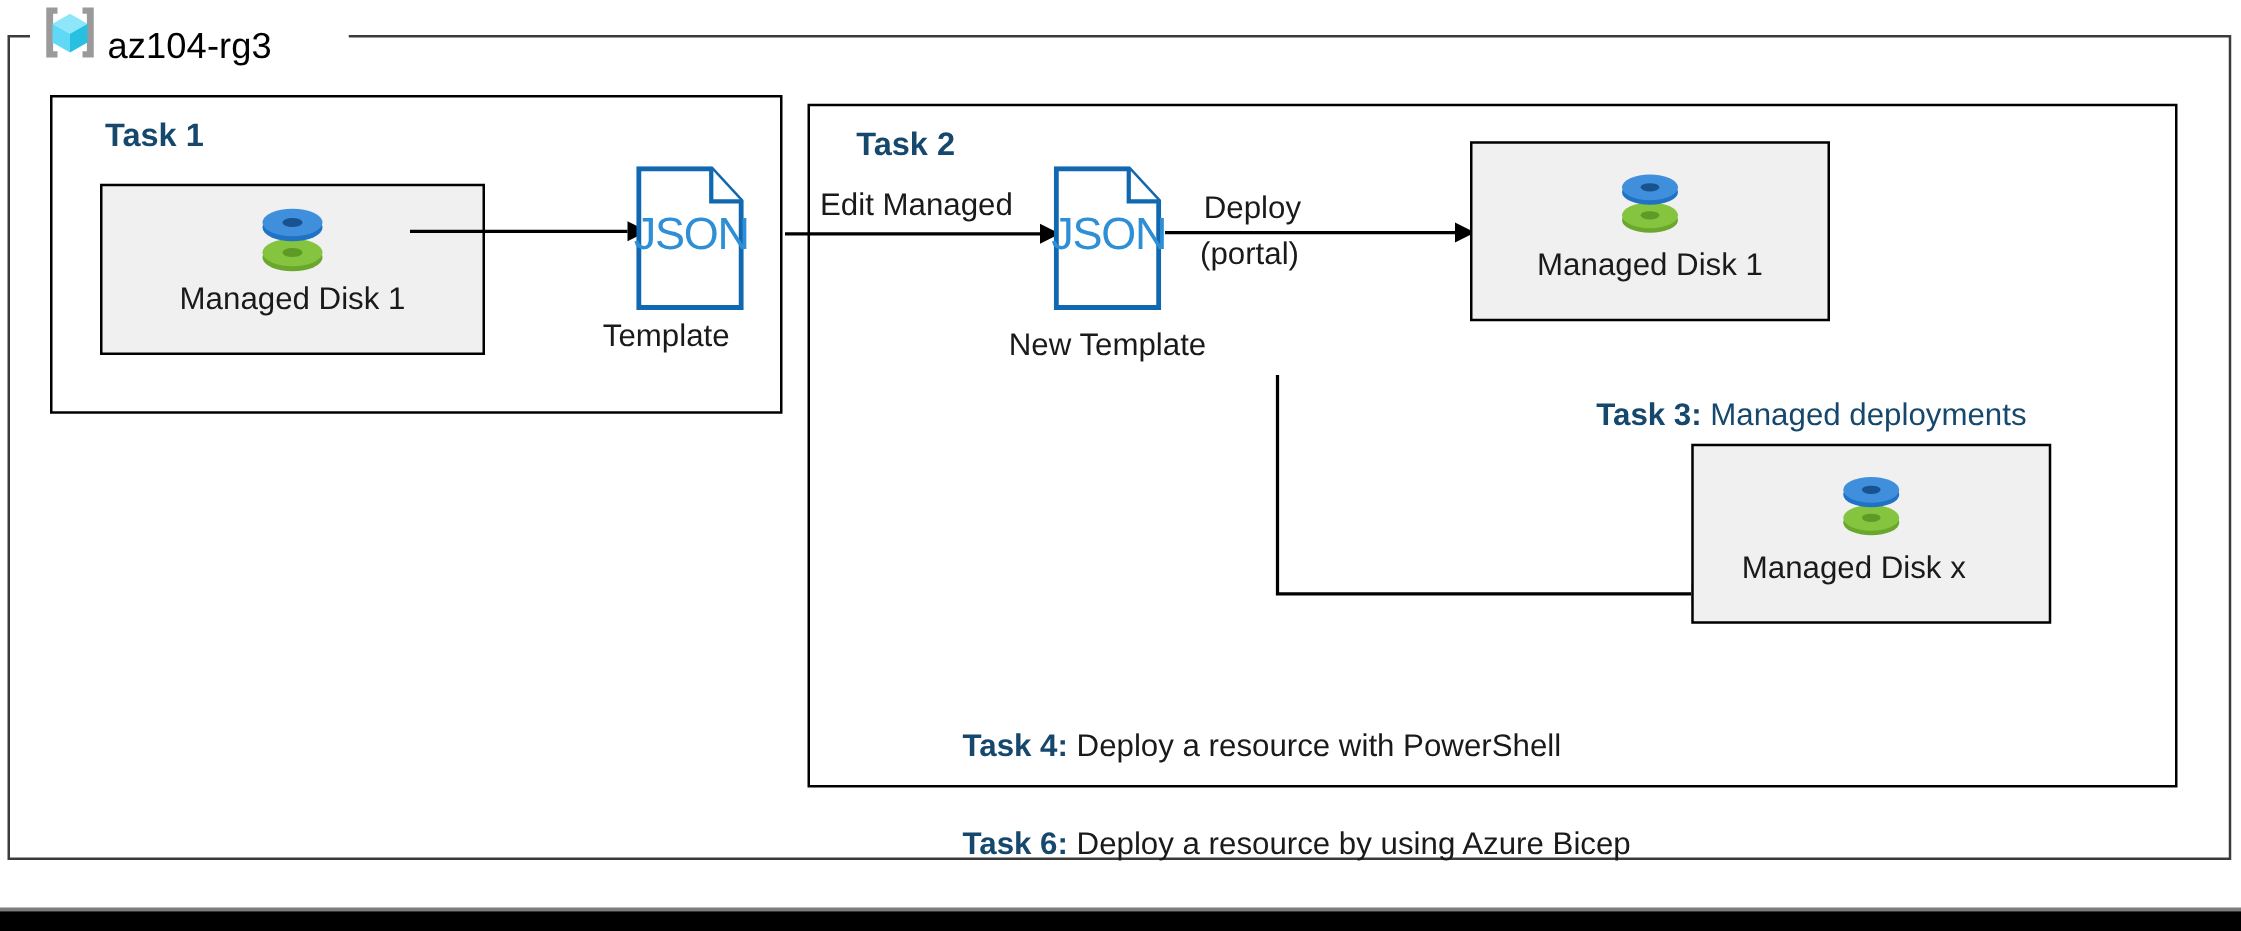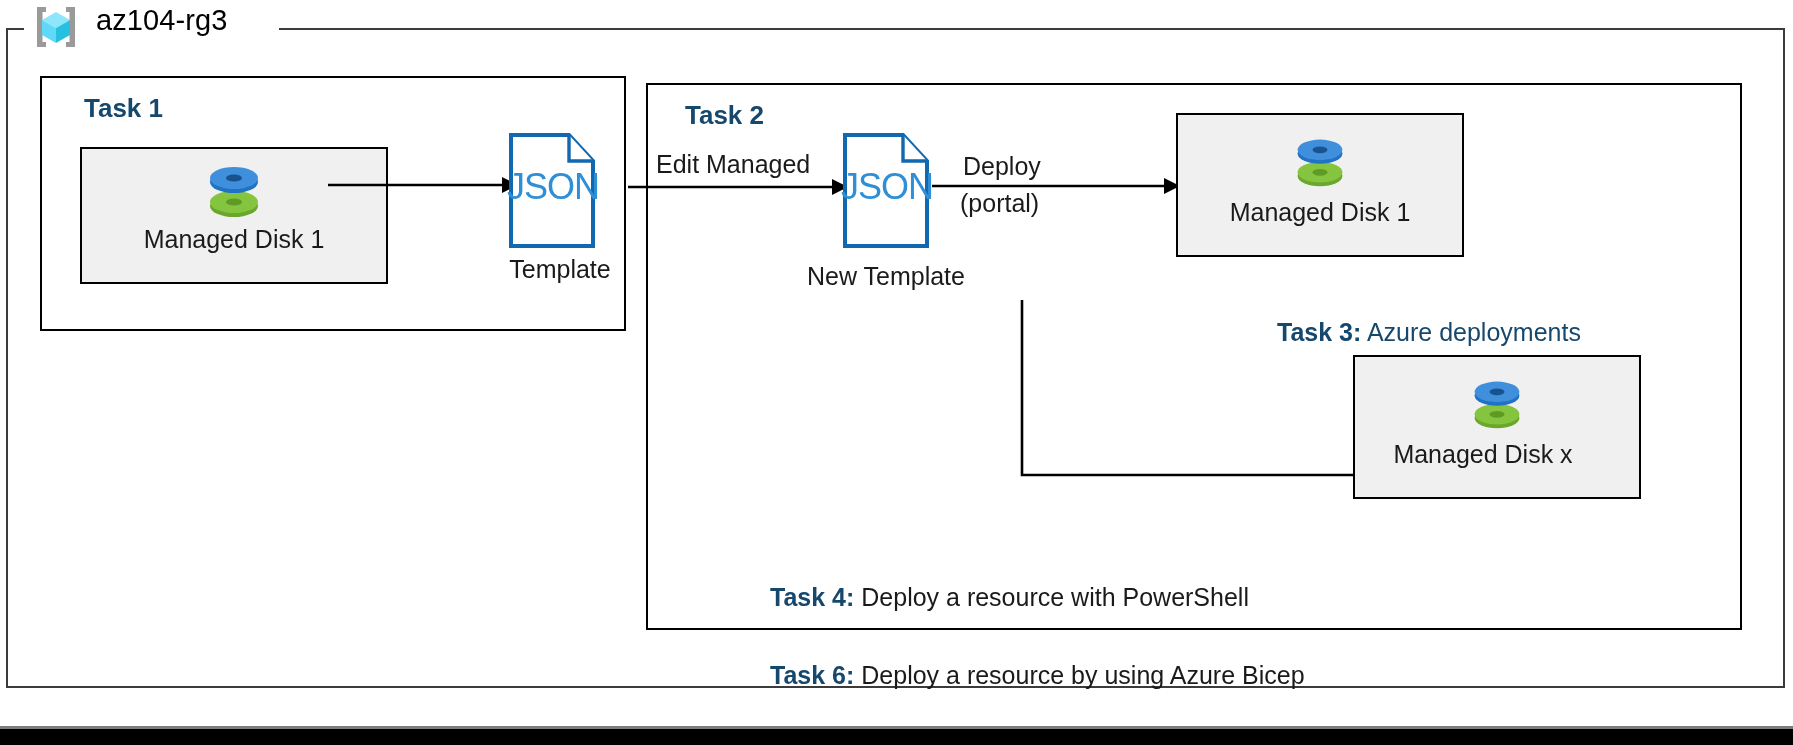--- a/index.html
+++ b/index.html
@@ -34,22 +34,22 @@
     width: 255px;
     height: 48px;
     background: #ffffff;
   }
   #rg-header {
     position: absolute;
     left: 30px;
     top: 4px;
     height: 50px;
     display: flex;
-    align-items: flex-start;
-    gap: 14px;
+    align-items: flex-end;
+    gap: 4px;
   }
   #rg-title {
     font-size: 29px;
     color: #000000;
     white-space: nowrap;
     letter-spacing: .1px;
   }
 
   
   #bottom-bar {
@@ -190,21 +190,21 @@
     <polygon points="174,12 190,20 174,28" fill="#000"></polygon>
   </svg>
 
   <span class="json-icon" style="left:509px; top:133px;">
     <svg width="86" height="115" viewBox="0 0 86 115">
       <path d="M2 2 L60 2 L84 28 L84 113 L2 113 Z" fill="#ffffff" stroke="#1068b0" stroke-width="4"></path>
       <path d="M60 2 L60 28 L84 28" fill="#ffffff" stroke="#1068b0" stroke-width="3.4"></path>
     </svg>
   </span>
   <div style="position:absolute; left:507px; top:166px; width:92px; text-align:center; font-size:36px; color:#2e8fd6; letter-spacing:-1px;">JSON</div>
-  <div class="caption" style="left:490px; top:255px; width:140px;">Template</div>
+  <div class="caption" style="left:463px; top:255px; width:140px;">Template</div>
 
   <div class="task-box" style="left:646px; top:83px; width:1096px; height:547px;"></div>
   <div class="task-heading" style="left:685px; top:100px;">Task 2</div>
 
   <div class="arrow-label" style="left:656px; top:148px;">Edit Managed</div>
   <svg class="conn" style="left:628px; top:168px; width:220px; height:38px;" viewBox="0 0 220 38">
     <line x1="0" y1="19" x2="204" y2="19" stroke="#000" stroke-width="2.6"></line>
     <polygon points="204,11 220,19 204,27" fill="#000"></polygon>
   </svg>
 
@@ -232,21 +232,21 @@
       <ellipse cx="30" cy="42" rx="8" ry="3.6" fill="#5e9a26"></ellipse>
       <ellipse cx="30" cy="22" rx="24" ry="11" fill="#1f72c4"></ellipse>
       <ellipse cx="30" cy="18" rx="24" ry="11" fill="#3f8fdc"></ellipse>
       <ellipse cx="30" cy="18" rx="8" ry="3.6" fill="#18538f"></ellipse>
     </svg>
   </span>
   <div class="res-label" style="left:1176px; width:288px; top:198px;">Managed Disk 1</div>
 
   <div class="task-note" style="left:1277px; top:318px;">
     <span class="tk">Task 3:</span>
-    <span class="desc-blue">Azure deployments</span>
+    <span class="desc-blue">Managed deployments</span>
   </div>
 
   <svg class="conn" style="left:1006px; top:300px; width:364px; height:190px;" viewBox="0 0 364 190">
     <path d="M16 0 L16 175 L347 175" fill="none" stroke="#000" stroke-width="2.6"></path>
     <polygon points="347,167 363,175 347,183" fill="#000"></polygon>
   </svg>
 
   <div class="res-box" style="left:1353px; top:355px; width:288px; height:144px;"></div>
   <span class="disk-icon" style="left:1497px; top:375px; transform:translateX(-50%);">
     <svg width="56" height="58" viewBox="0 0 60 62">

